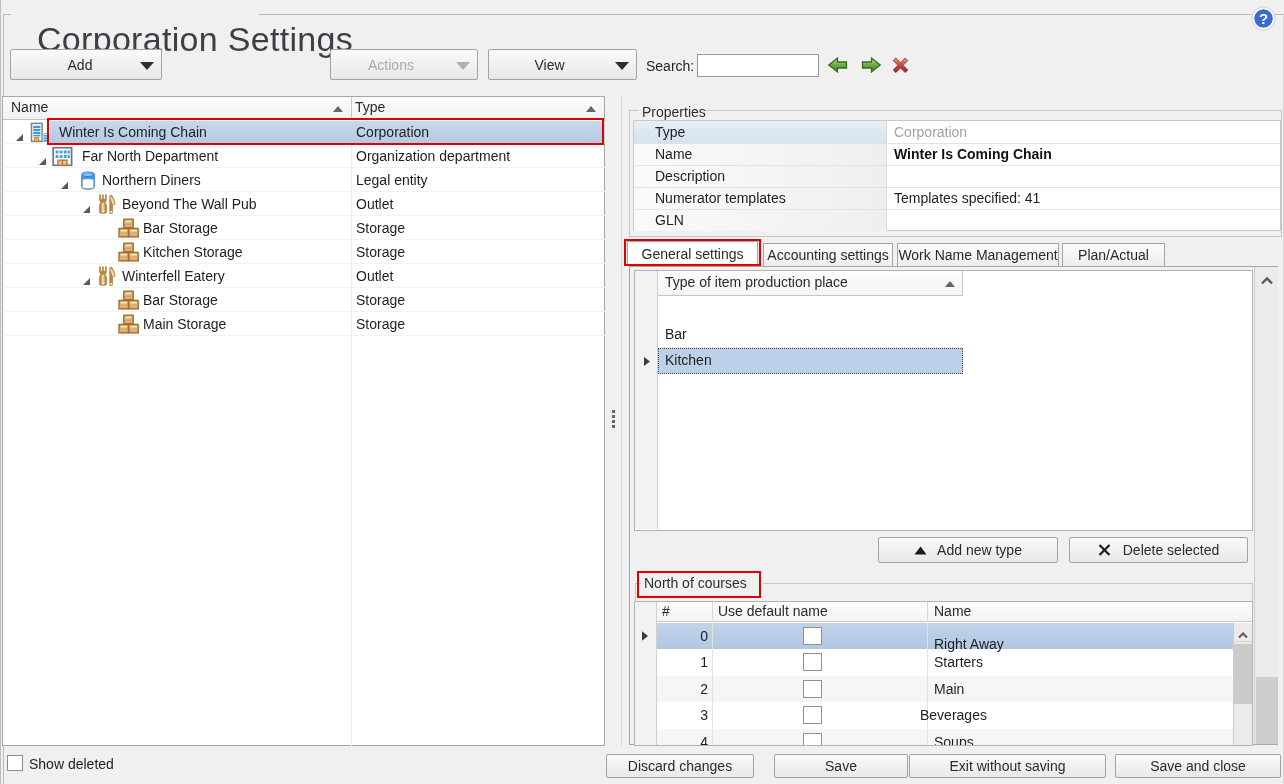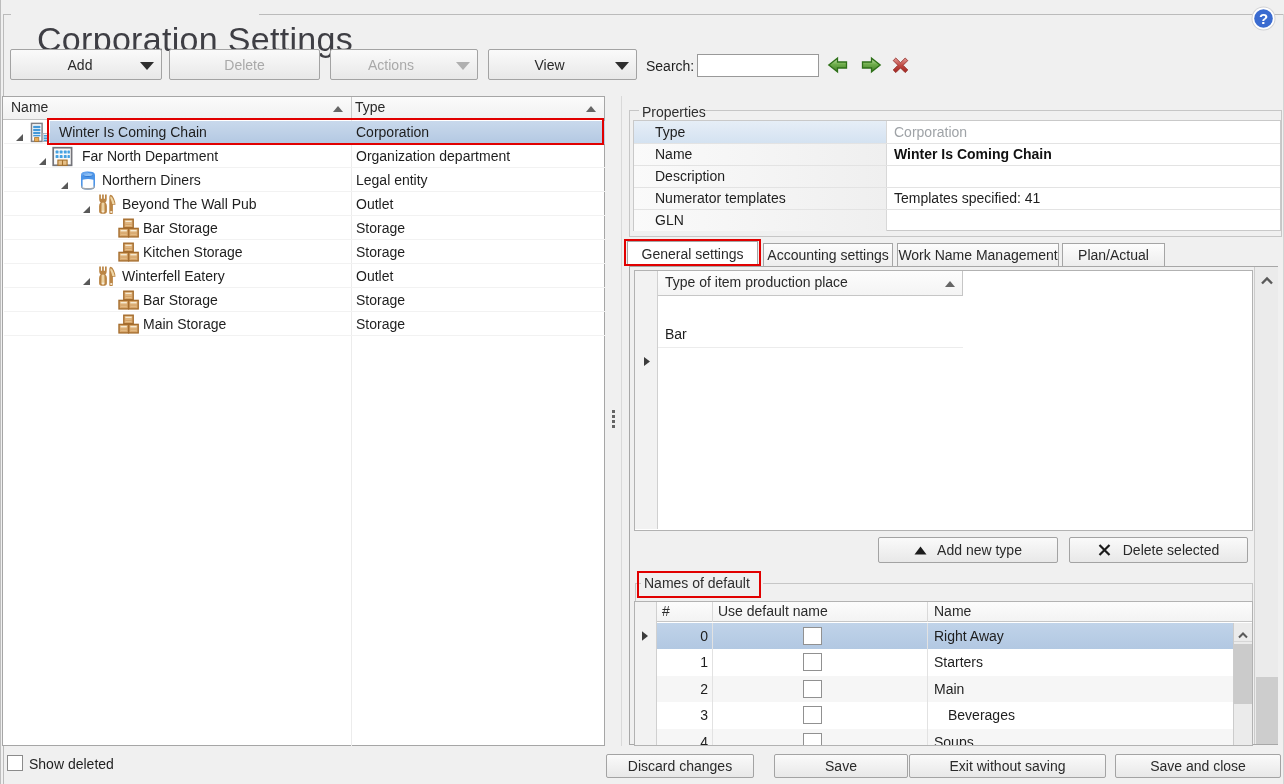--- a/index.html
+++ b/index.html
@@ -36,21 +36,20 @@
 <circle cx="13.5" cy="13.5" r="12" fill="#d2d2d4"></circle>
 <circle cx="13.5" cy="13.5" r="11" fill="#ffffff"></circle>
 <circle cx="13.5" cy="13.5" r="9.3" fill="#3a6bd0"></circle>
 <text x="13.5" y="19" font-size="15" font-weight="bold" fill="#ffffff" text-anchor="middle" font-family="Liberation Sans">?</text>
 </svg>
 
 <div class="btn" style="left:10px;top:49px;width:152px;height:31px">
       <span style="margin-right:12px">Add</span>
       <span class="darr" style="right:7px;top:12px"></span>
     </div>
-<div class="btn dis" style="left:169px;top:49px;width:151px;height:31px">Delete</div>
 <div class="btn dis" style="left:330px;top:49px;width:148px;height:31px">
       <span style="margin-right:26px">Actions</span>
       <span class="darr dis" style="right:7px;top:12px"></span>
     </div>
 <div class="btn" style="left:488px;top:49px;width:149px;height:31px">
       <span style="margin-right:26px">View</span>
       <span class="darr" style="right:7px;top:12px"></span>
     </div>
 <div class="abs" style="left:646px;top:58px">Search:</div>
 <input class="abs" style="left: 697px; top: 54px; width: 122px; height: 23px; border: 1px solid rgb(153, 153, 153); background: rgb(255, 255, 255); outline: none;">
@@ -354,66 +353,69 @@
 
   <div class="abs" style="left:4px;top:3px;width:619px;height:261px;background:#fff;border:1px solid #b2b2b2">
     <div class="abs" style="left:0;top:0;width:23px;height:258px;background:#f2f2f2;border-right:1px solid #d0d0d0"></div>
     <div class="abs" style="left:23px;top:0;width:305px;height:25px;background:linear-gradient(#fdfdfd,#f4f4f4);border-bottom:1px solid #c6c6c6;border-right:1px solid #c6c6c6">
       <div class="abs" style="left:7px;top:3px;color:#2a2a2a">Type of item production place</div>
       <div class="sortup" style="left:287px;top:10px"></div>
     </div>
     <div class="abs" style="left:23px;top:51px;width:305px;height:26px;background:#ffffff;border-bottom:1px solid #ececec">
           <div class="abs" style="left:7px;top:4px">Bar</div>
         </div>
+    <div class="abs" style="left:23px;top:77px;width:305px;height:26px;background:#bdd0e9;outline:1px dotted #4a4a4a;outline-offset:-1px">
+          <div class="abs" style="left:7px;top:4px">Kitchen</div>
+        </div>
     <svg class="abs" style="left:8px;top:85px" width="8" height="11" viewBox="0 0 8 11">
           <path d="M1,1 L7,5.5 L1,10 Z" fill="#3c3c3c"></path>
         </svg>
   </div>
 
   <div class="btn" style="left:248px;top:270px;width:180px;height:26px"><svg style="margin-right:10px" width="13" height="9" viewBox="0 0 13 9">
           <path d="M6.5,0.5 L12.5,8.5 L0.5,8.5 Z" fill="#1c1c1c"></path>
         </svg>Add new type</div>
   <div class="btn" style="left:439px;top:270px;width:179px;height:26px"><svg style="margin-right:12px" width="13" height="12" viewBox="0 0 13 12">
           <path d="M1.5,1 L11.5,11 M11.5,1 L1.5,11" stroke="#1c1c1c" stroke-width="2.2"></path>
         </svg>Delete selected</div>
 
   <div class="hline" style="left:5px;top:316px;width:6px"></div>
   <div class="hline" style="left:133px;top:316px;width:490px"></div>
   <div class="vline" style="left:5px;top:316px;height:162px"></div>
   <div class="vline" style="left:622px;top:316px;height:162px"></div>
-  <div class="abs" style="left:14px;top:308px;color:#2e2e2e">Names of default</div>
+  <div class="abs" style="left:14px;top:308px;color:#2e2e2e">North of courses</div>
   <div class="abs" style="left:4px;top:334px;width:619px;height:145px;background:#fff;border:1px solid #b2b2b2;overflow:hidden">
         <div class="abs" style="left:0;top:0;width:22px;height:143px;background:#f2f2f2;border-right:1px solid #d0d0d0"></div>
         <div class="abs" style="left:22px;top:0;width:595px;height:20px;background:linear-gradient(#fcfcfc,#f3f3f3);border-bottom:1px solid #c6c6c6">
           <div class="abs" style="left:5px;top:1px;color:#2a2a2a">#</div>
           <div class="abs" style="left:61px;top:1px;color:#2a2a2a">Use default name</div>
           <div class="abs" style="left:277px;top:1px;color:#2a2a2a">Name</div>
           <div class="abs" style="left:55px;top:0;width:1px;height:20px;background:#d9d9d9"></div>
           <div class="abs" style="left:270px;top:0;width:1px;height:20px;background:#d9d9d9"></div>
         </div>
         <div class="abs" style="left:22px;top:21px;width:576px;height:26px;background:linear-gradient(#c0d3e9,#b2c8e2)"></div>
         <div class="abs" style="left:22px;top:74px;width:576px;height:26px;background:#f6f6f6"></div>
         <div class="abs" style="left:22px;top:127px;width:576px;height:16px;background:#f6f6f6"></div>
         <svg class="abs" style="left:6px;top:28px" width="8" height="12" viewBox="0 0 8 12">
           <path d="M1,1.2 L7,6 L1,10.8 Z" fill="#3c3c3c"></path>
         </svg>
         <div class="abs" style="left:77px;top:21px;width:1px;height:122px;background:#e2e2e2"></div>
         <div class="abs" style="left:292px;top:21px;width:1px;height:122px;background:#e2e2e2"></div>
         <div class="abs" style="left:22px;top:26px;width:51px;text-align:right">0</div>
         <div class="abs" style="left:168px;top:25px;width:19px;height:18px;background:#fff;border:1px solid #919191"></div>
-        <div class="abs" style="left:299px;top:26px;text-align:right;">Right Away</div>
+        <div class="abs" style="left:299px;top:34px;text-align:right;">Right Away</div>
         <div class="abs" style="left:22px;top:52px;width:51px;text-align:right">1</div>
         <div class="abs" style="left:168px;top:51px;width:19px;height:18px;background:#fff;border:1px solid #919191"></div>
         <div class="abs" style="left:299px;top:52px;">Starters</div>
         <div class="abs" style="left:22px;top:79px;width:51px;text-align:right">2</div>
         <div class="abs" style="left:168px;top:78px;width:19px;height:18px;background:#fff;border:1px solid #919191"></div>
         <div class="abs" style="left:299px;top:79px;">Main</div>
         <div class="abs" style="left:22px;top:105px;width:51px;text-align:right">3</div>
         <div class="abs" style="left:168px;top:104px;width:19px;height:18px;background:#fff;border:1px solid #919191"></div>
-        <div class="abs" style="left:313px;top:105px;">Beverages</div>
+        <div class="abs" style="left:285px;top:105px;">Beverages</div>
         <div class="abs" style="left:22px;top:132px;width:51px;text-align:right">4</div>
         <div class="abs" style="left:168px;top:131px;width:19px;height:18px;background:#fff;border:1px solid #919191"></div>
         <div class="abs" style="left:299px;top:132px;">Soups</div>
         <div class="abs" style="left:598px;top:21px;width:19px;height:122px;background:#ebebeb;border-left:1px solid #cccccc">
           <div class="abs" style="left:0;top:0;width:18px;height:19px;border-bottom:1px solid #d6d6d6">
             <svg class="abs" style="left:3px;top:8px" width="12" height="9" viewBox="0 0 12 9">
               <path d="M2,6.5 L6,2.5 L10,6.5" stroke="#5a5a5a" stroke-width="2" fill="none"></path>
             </svg>
           </div>
           <div class="abs" style="left:0;top:21px;width:18px;height:60px;background:#cbcbcb"></div>

